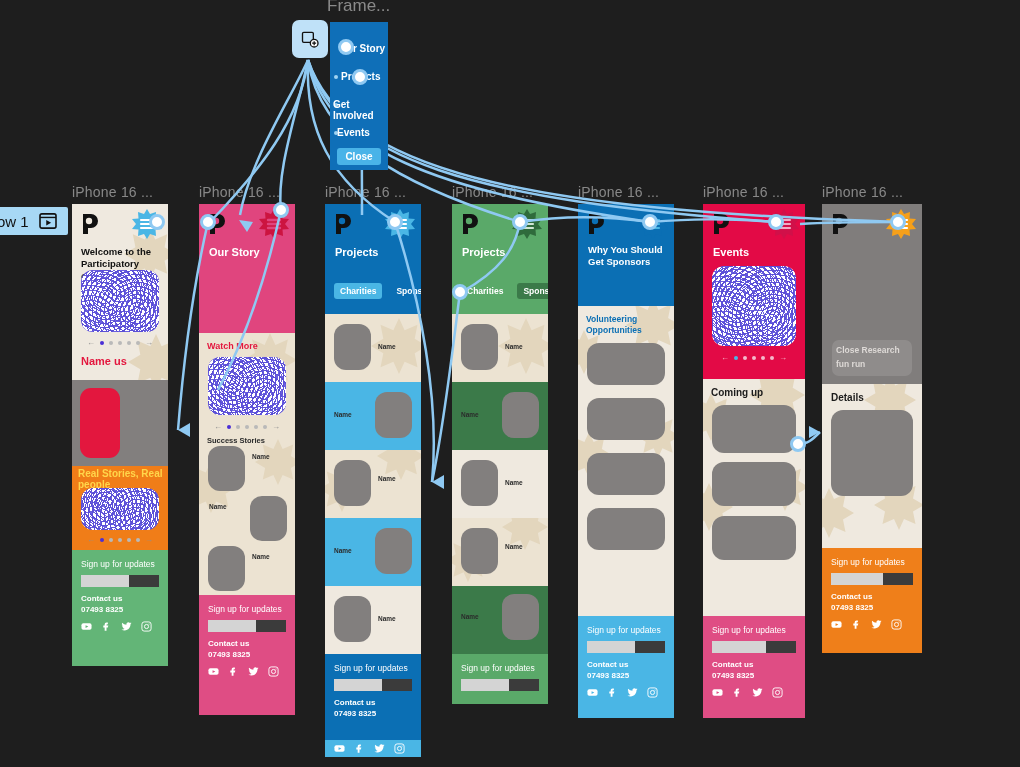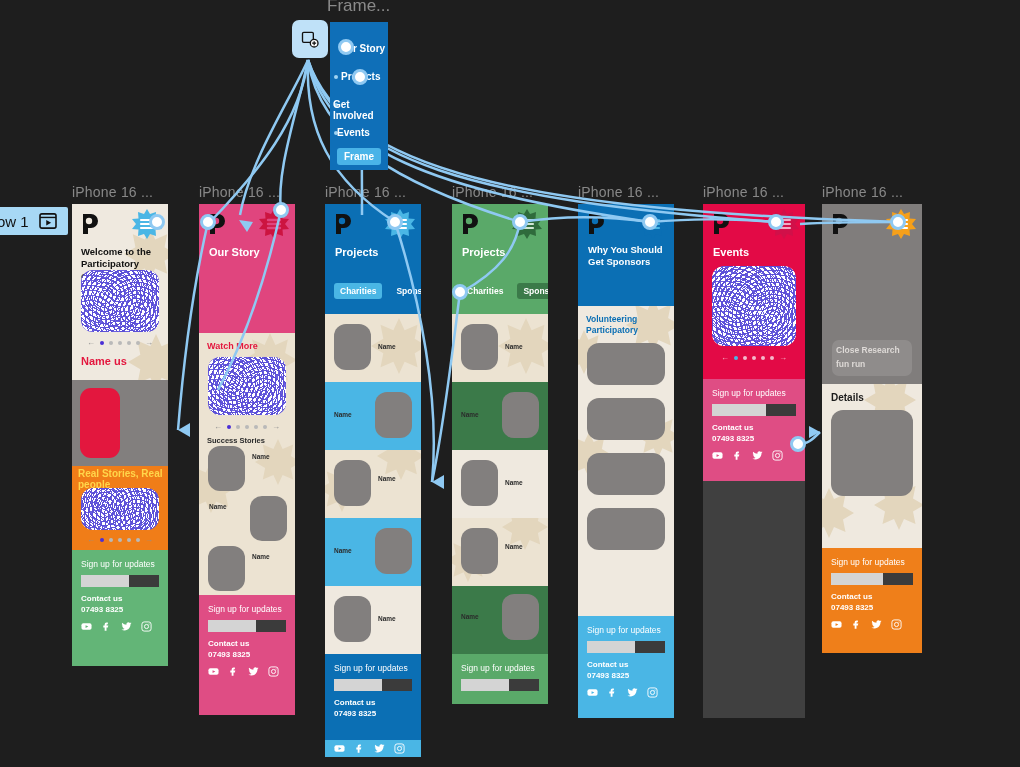--- a/index.html
+++ b/index.html
@@ -163,21 +163,21 @@
 
   <div id="menu-overlay" style="left:330px;top:22px;width:58px;height:148px;">
     <div class="menu-panel" style="position:absolute;inset:0;"></div>
     <span class="menu-bullet" style="left:4px;top:53px;"></span>
     <span class="menu-bullet" style="left:4px;top:81px;"></span>
     <span class="menu-bullet" style="left:4px;top:109px;"></span>
     <div class="menu-item" style="left:9px;top:21px;">Our Story</div>
     <div class="menu-item" style="left:11px;top:49px;">Projects</div>
     <div class="menu-item" style="left:3px;top:77px;">Get Involved</div>
     <div class="menu-item" style="left:7px;top:105px;">Events</div>
-    <div class="menu-close" style="left:7px;top:126px;width:44px;">Frame</div>
+    <div class="menu-close" style="left:7px;top:126px;width:44px;">Close</div>
   </div>
 
   <div id="flow-badge" style="left:-12px;top:207px;width:80px;height:28px;">
     <span class="ft">ow 1</span>
     <svg width="18" height="16" viewBox="0 0 20 18">
       <rect x="1" y="1" width="18" height="16" rx="2" fill="none" stroke="#111" stroke-width="1.8"></rect>
       <path d="M1 5 H19" stroke="#111" stroke-width="1.6"></path>
       <path d="M8 8 L13.5 11 L8 14 Z" fill="#111"></path>
     </svg>
   </div>
@@ -489,21 +489,21 @@
 Get Sponsors</div>
     </div>
     <div style="height:310px;background:#efe9df;position:relative;">
       <div class="starfield">
         <div class="star" style="left:48px;top:-8px;width:54px;height:54px;"></div>
         <div class="star" style="left:-16px;top:24px;width:44px;height:44px;"></div>
         <div class="star" style="left:-12px;top:126px;width:46px;height:46px;"></div>
         <div class="star" style="left:58px;top:108px;width:44px;height:44px;"></div>
       </div>
       <div class="sect-title" style="position:absolute;left:8px;top:8px;color:#0b6fb4;font-size:8.5px;white-space:pre-line;line-height:1.3;">Volunteering
-Participatory</div>
+Opportunities</div>
       <div class="ph" style="position:absolute;left:9px;top:37px;width:78px;height:42px;"></div>
       <div class="ph" style="position:absolute;left:9px;top:92px;width:78px;height:42px;"></div>
       <div class="ph" style="position:absolute;left:9px;top:147px;width:78px;height:42px;"></div>
       <div class="ph" style="position:absolute;left:9px;top:202px;width:78px;height:42px;"></div>
     </div>
     <div class="foot" style="background:#4ab6e5;padding:9px 9px 10px 9px;height:102px;">
       <div class="su">Sign up for updates</div>
       <div class="row">
         <div class="inp"></div>
         <div class="btn"></div>
@@ -549,20 +549,32 @@
       <div class="dots" style="position:absolute;left:9px;top:150px;width:84px;">
         <span class="arw" style="color:#f7b6cb;">←</span>
         <i class="on" style="background:#4ab6e5;"></i>
         <i style="background:#f4b9cb;"></i>
         <i style="background:#f4b9cb;"></i>
         <i style="background:#f4b9cb;"></i>
         <i style="background:#f4b9cb;"></i>
         <span class="arw" style="color:#f7b6cb;">→</span>
       </div>
     </div>
+    <div style="height:237px;background:#efe9df;position:relative;">
+      <div class="starfield">
+        <div class="star" style="left:46px;top:-12px;width:56px;height:56px;"></div>
+        <div class="star" style="left:-16px;top:14px;width:48px;height:48px;"></div>
+        <div class="star" style="left:-18px;top:104px;width:48px;height:48px;"></div>
+        <div class="star" style="left:58px;top:84px;width:48px;height:48px;"></div>
+      </div>
+      <div class="sect-title" style="position:absolute;left:8px;top:8px;color:#1b1b1b;font-size:10px;">Coming up</div>
+      <div class="ph" style="position:absolute;left:9px;top:26px;width:84px;height:48px;"></div>
+      <div class="ph" style="position:absolute;left:9px;top:83px;width:84px;height:44px;"></div>
+      <div class="ph" style="position:absolute;left:9px;top:137px;width:84px;height:44px;"></div>
+    </div>
     <div class="foot" style="background:#df4d84;padding:9px 9px 10px 9px;height:102px;">
       <div class="su">Sign up for updates</div>
       <div class="row">
         <div class="inp"></div>
         <div class="btn"></div>
       </div>
       <div class="cu">Contact us</div>
       <div class="ph-no">07493 8325</div>
       <div class="socials">
         <svg viewBox="0 0 24 24">

